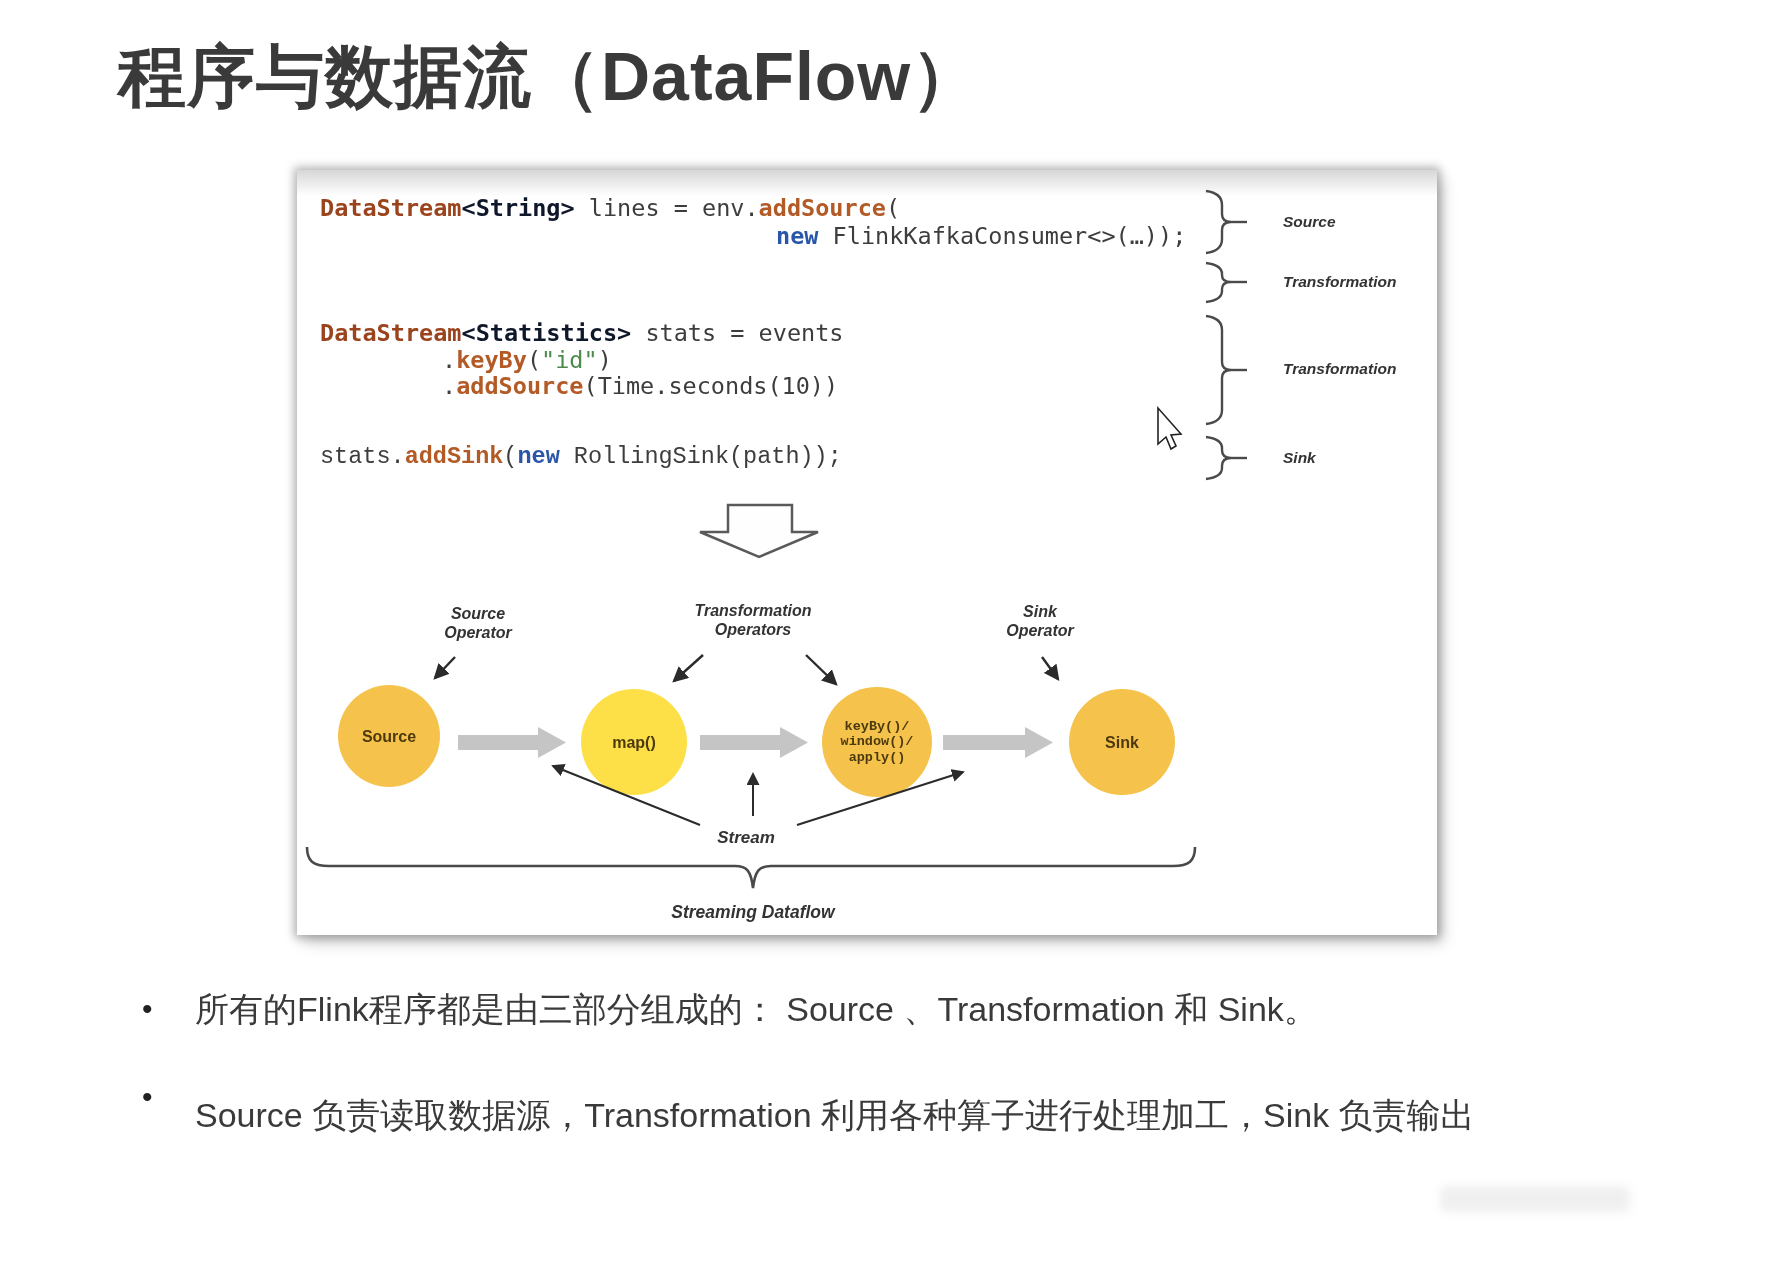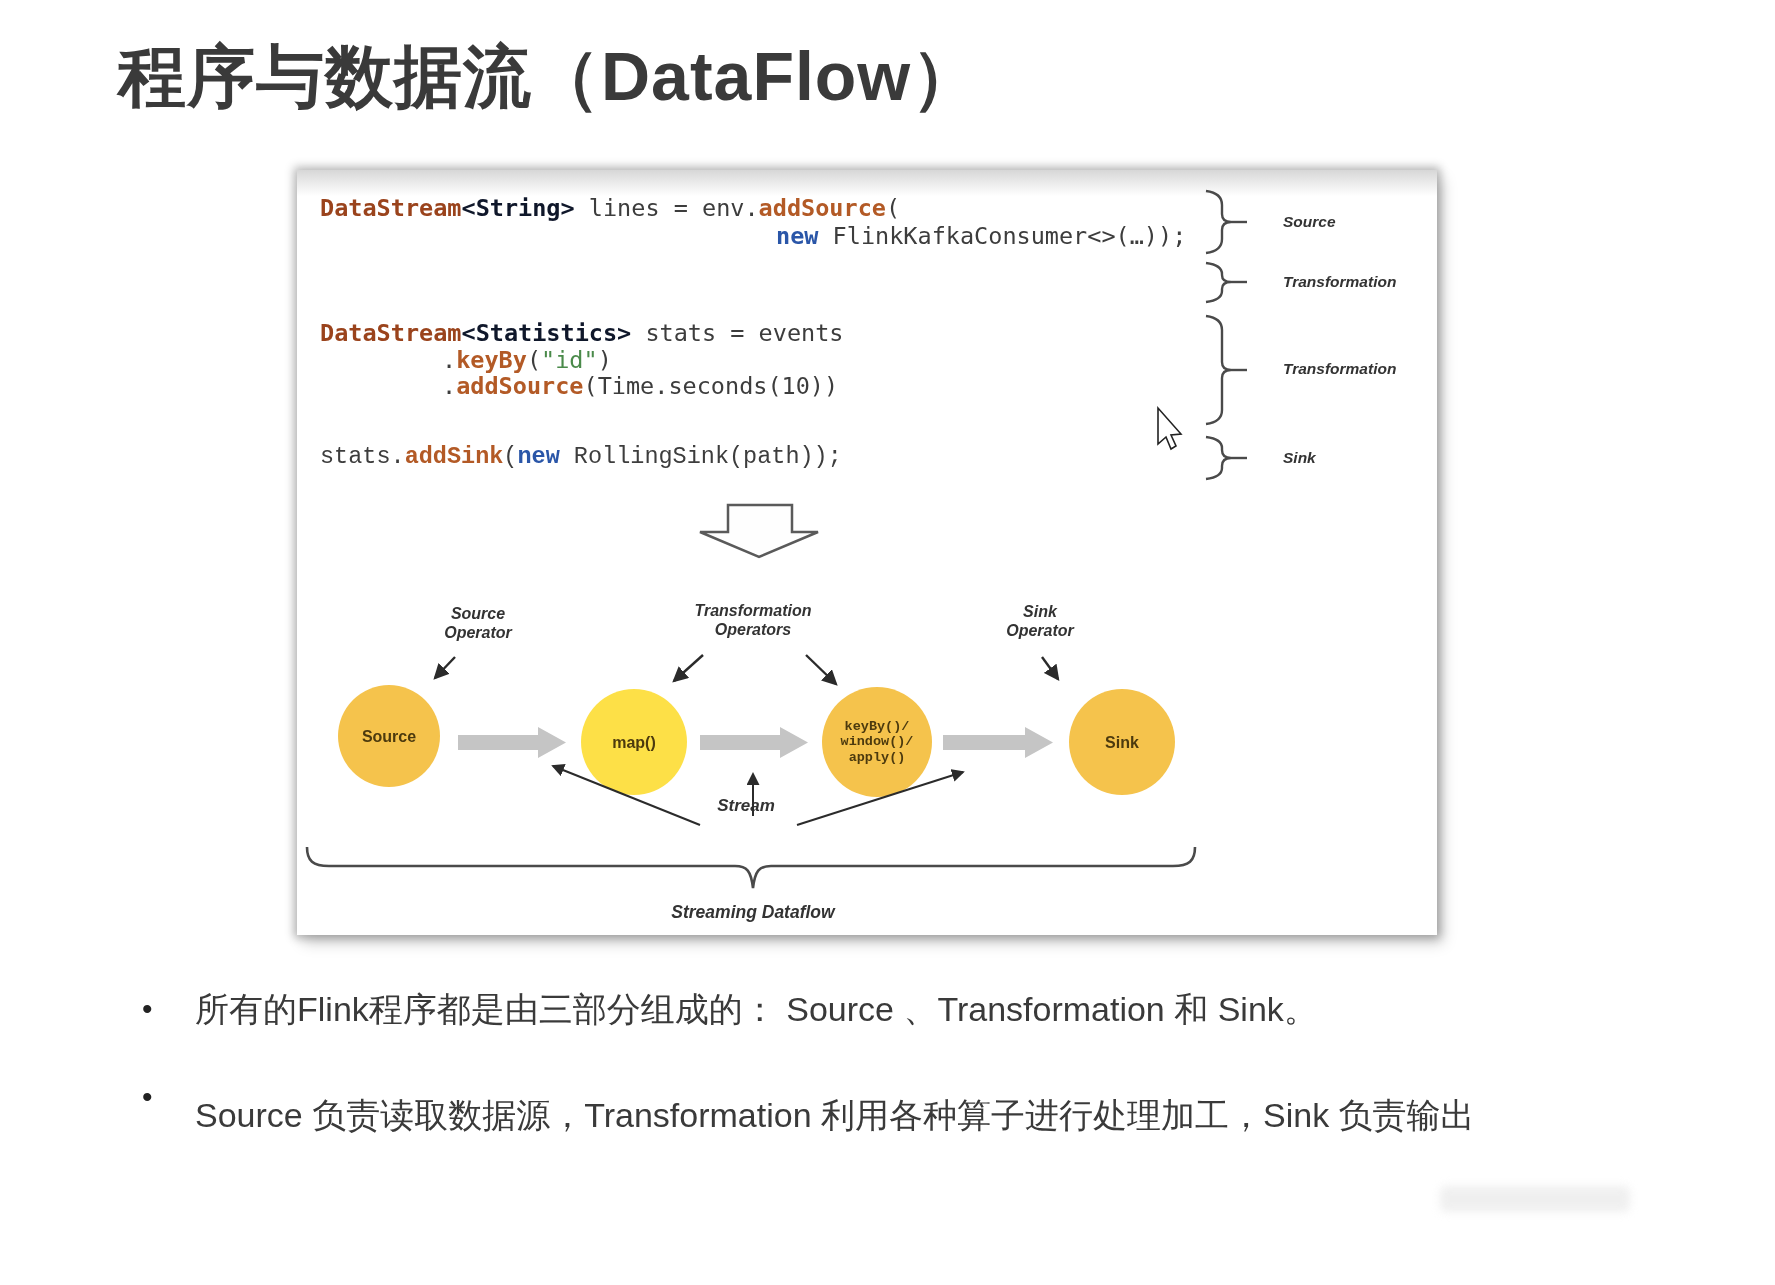--- a/index.html
+++ b/index.html
@@ -62,21 +62,21 @@
   #node2{left:822px;top:687px;width:110px;height:110px;font-size:13.5px;line-height:15.5px;font-family:Liberation Mono, monospace;}
   #node3{left:1069px;top:689px;width:106px;height:106px;}
   
   .diag-label{
     position:absolute;font-size:16px;font-weight:bold;font-style:italic;color:#333;
     text-align:center;white-space:pre-line;line-height:19px;
   }
   #lbl-source-op{left:398px;top:604px;width:160px;}
   #lbl-trans-op{left:653px;top:601px;width:200px;}
   #lbl-sink-op{left:960px;top:602px;width:160px;}
-  #lbl-stream{left:686px;top:796px;width:120px;font-size:17px;}
+  #lbl-stream{left:686px;top:828px;width:120px;font-size:17px;}
   #lbl-dataflow{left:633px;top:903px;width:240px;font-size:17.5px;}
   
   .bullet-row{position:absolute;left:142px;width:1500px;display:flex;}
   #bullet0{top:983px;}
   #bullet1{top:1071px;}
   .bullet-marker{
     width:53px;flex:0 0 53px;font-size:30px;color:#222;line-height:52px;
   }
   .bullet-text{
     font-size:34px;color:#3a3a3a;line-height:88px;width:1400px;

